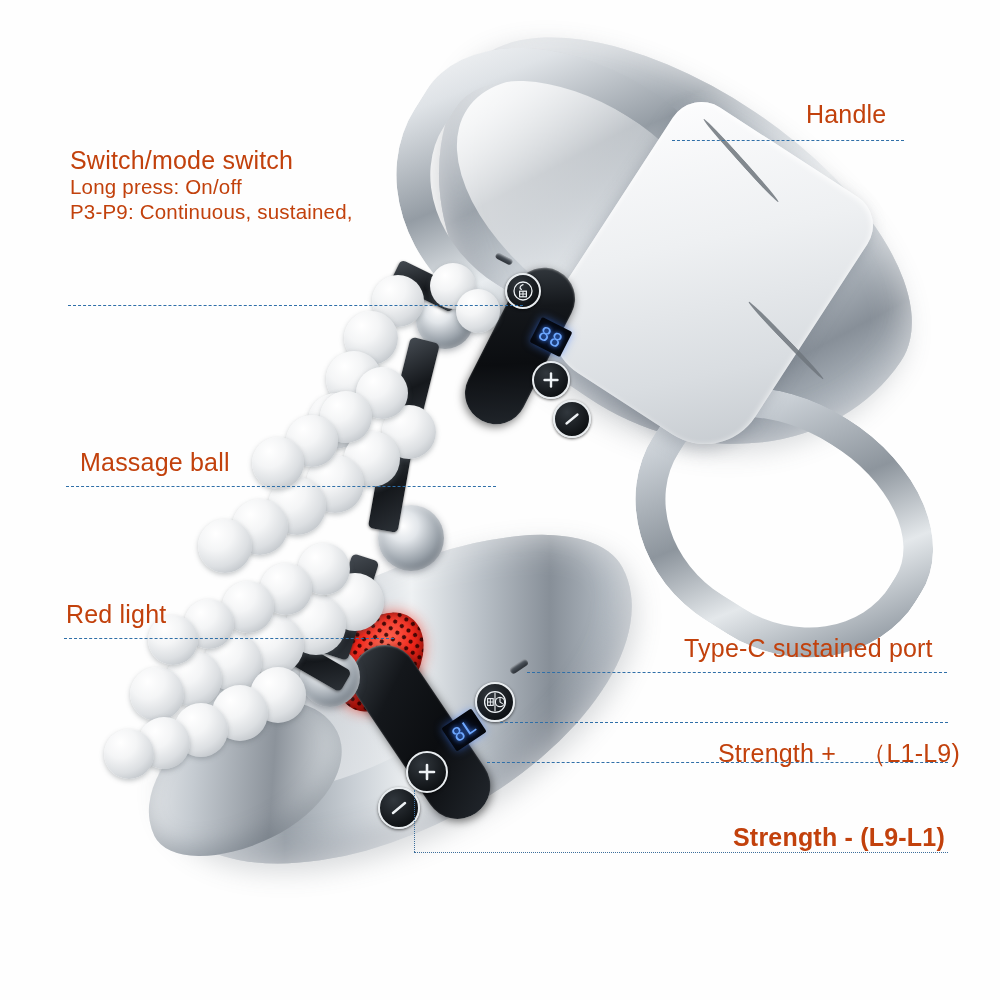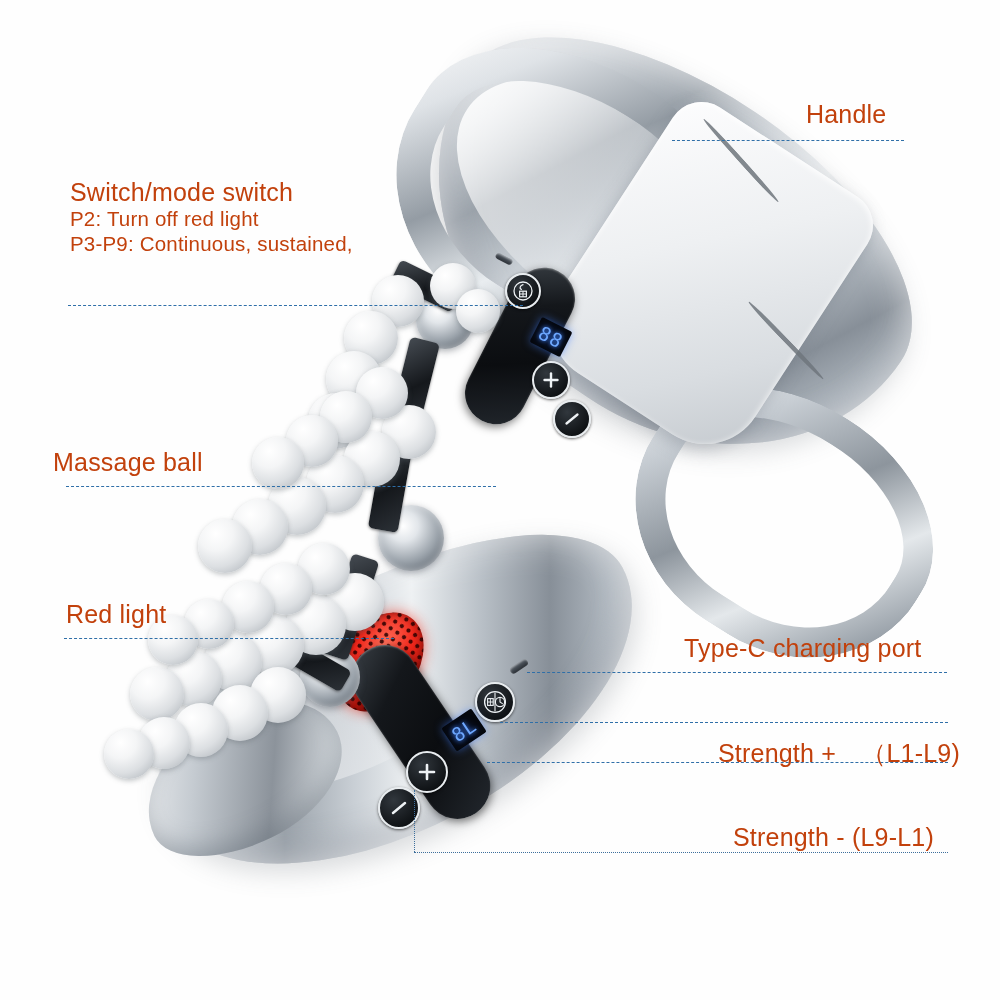--- a/index.html
+++ b/index.html
@@ -20,21 +20,21 @@
   
   .anno {
     position: absolute;
     color: #c2410c;
     letter-spacing: 0.2px;
     white-space: nowrap;
     z-index: 60;
   }
   .anno-title { font-size: 25px; }
   .anno-line  { font-size: 20.5px; line-height: 25px; }
-  .anno-block { line-height: 25.5px; margin-top: 32px; }
+  .anno-block { line-height: 25.5px; }
 
   
   .leader {
     position: absolute;
     border-top: 1.6px dashed #2f6fa8;
     height: 0;
     z-index: 58;
   }
   .leader.fine { border-top: 1.4px dotted #3d6f9c; }
   .leader-v {
@@ -365,30 +365,30 @@
 
   <div class="leader" style="left:500px; top:722px; width:448px;"></div>
 
   <div class="leader" style="left:487px; top:762px; width:461px;"></div>
 
   <div class="leader-v" style="left:414px; top:790px; height:62px;"></div>
   <div class="leader fine" style="left:414px; top:852px; width:534px;"></div>
 
   <div class="anno anno-block" style="left:70px; top:148px;">
     <div class="anno-title">Switch/mode switch</div>
-    <div class="anno-line">P2: Turn off red light</div>
+    <div class="anno-line">Long press: On/off</div>
     <div class="anno-line">P3-P9: Continuous, sustained,</div>
   </div>
 
   <div class="anno anno-title" style="left:806px; top:100px;">Handle</div>
 
-  <div class="anno anno-title" style="left:53px; top:448px;">Massage ball</div>
+  <div class="anno anno-title" style="left:80px; top:448px;">Massage ball</div>
 
   <div class="anno anno-title" style="left:66px; top:600px;">Red light</div>
 
-  <div class="anno anno-title" style="left:684px; top:634px;">Type-C charging port</div>
+  <div class="anno anno-title" style="left:684px; top:634px;">Type-C sustained port</div>
 
 
   <div class="anno anno-title" style="left:718px; top:737px;">Strength +　（L1-L9)</div>
 
-  <div class="anno anno-title" style="left:733px; top:823px;">Strength - (L9-L1)</div>
+  <div class="anno anno-title" style="left:733px; top:823px;font-weight:bold;">Strength - (L9-L1)</div>
 
 </div>
 
 </body></html>

